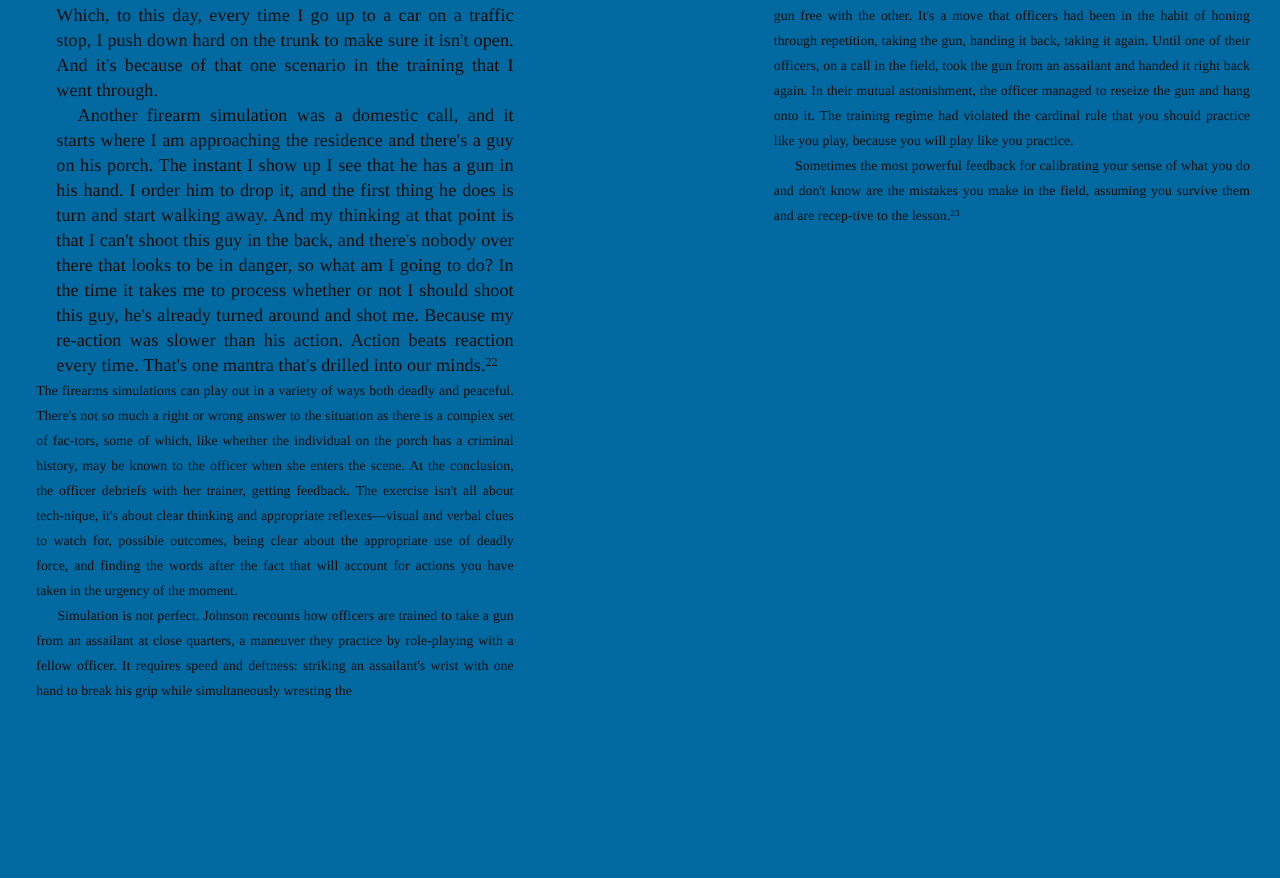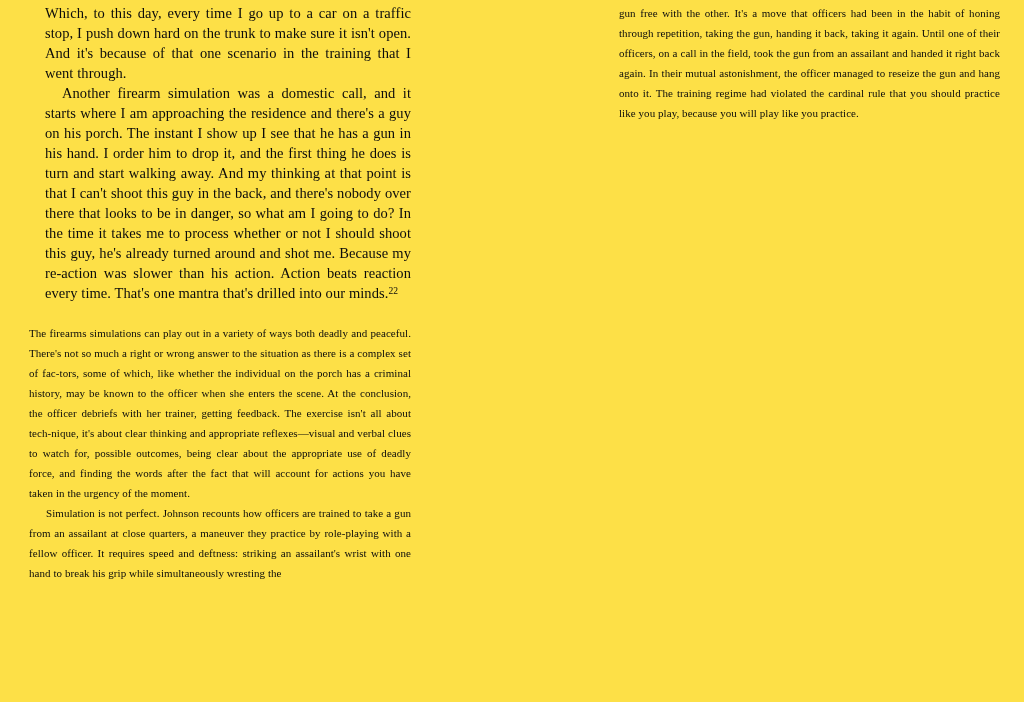--- a/index.html
+++ b/index.html
@@ -14,21 +14,21 @@
     position: relative;
     overflow: hidden;
     font-family: "Liberation Serif", "DejaVu Serif", serif;
     color: #0b0b0b;
     -webkit-font-smoothing: antialiased;
   }
 
   .page {
     position: absolute;
     inset: 0;
-    background: #fde047;
+    background: #0369a1;
   }
 
   
   .col {
     position: absolute;
     top: 0;
   }
   .col-left {
     left: 29px;
     width: 382px;   
@@ -62,21 +62,20 @@
   .extract p {
     font-size: 14.5px;
   }
   .extract p.cont {
     text-indent: 17px;
     font-family: Liberation Serif, serif;
   }
 
   
   .after-extract {
-    margin-top: 20px;
   }
 
   p.indent {
     text-indent: 17px;
   }
   p.noindent {
     text-indent: 0;
   }
 
   sup.fn {
@@ -101,16 +100,17 @@
     <p class="noindent after-extract">The firearms simulations can play out in a variety of ways both deadly and peaceful. There's not so much a right or wrong answer to the situation as there is a complex set of fac-tors, some of which, like whether the individual on the porch has a criminal history, may be known to the officer when she enters the scene. At the conclusion, the officer debriefs with her trainer, getting feedback. The exercise isn't all about tech-nique, it's about clear thinking and appropriate reflexes—visual and verbal clues to watch for, possible outcomes, being clear about the appropriate use of deadly force, and finding the words after the fact that will account for actions you have taken in the urgency of the moment.</p>
 
     <p class="indent">Simulation is not perfect. Johnson recounts how officers are trained to take a gun from an assailant at close quarters, a maneuver they practice by role-playing with a fellow officer. It requires speed and deftness: striking an assailant's wrist with one hand to break his grip while simultaneously wresting the</p>
 
   </div>
 
   <div class="col col-right">
 
     <p class="noindent">gun free with the other. It's a move that officers had been in the habit of honing through repetition, taking the gun, handing it back, taking it again. Until one of their officers, on a call in the field, took the gun from an assailant and handed it right back again. In their mutual astonishment, the officer managed to reseize the gun and hang onto it. The training regime had violated the cardinal rule that you should practice like you play, because you will play like you practice.</p>
 
+    <p class="indent"><span>Sometimes the most powerful feedback for calibrating your sense of what you do and don't know are the mistakes you make in the field, assuming you survive them and are recep-tive to the lesson.</span><sup class="fn">23</sup></p>
 
   </div>
 
 </div>
 
 </body></html>

